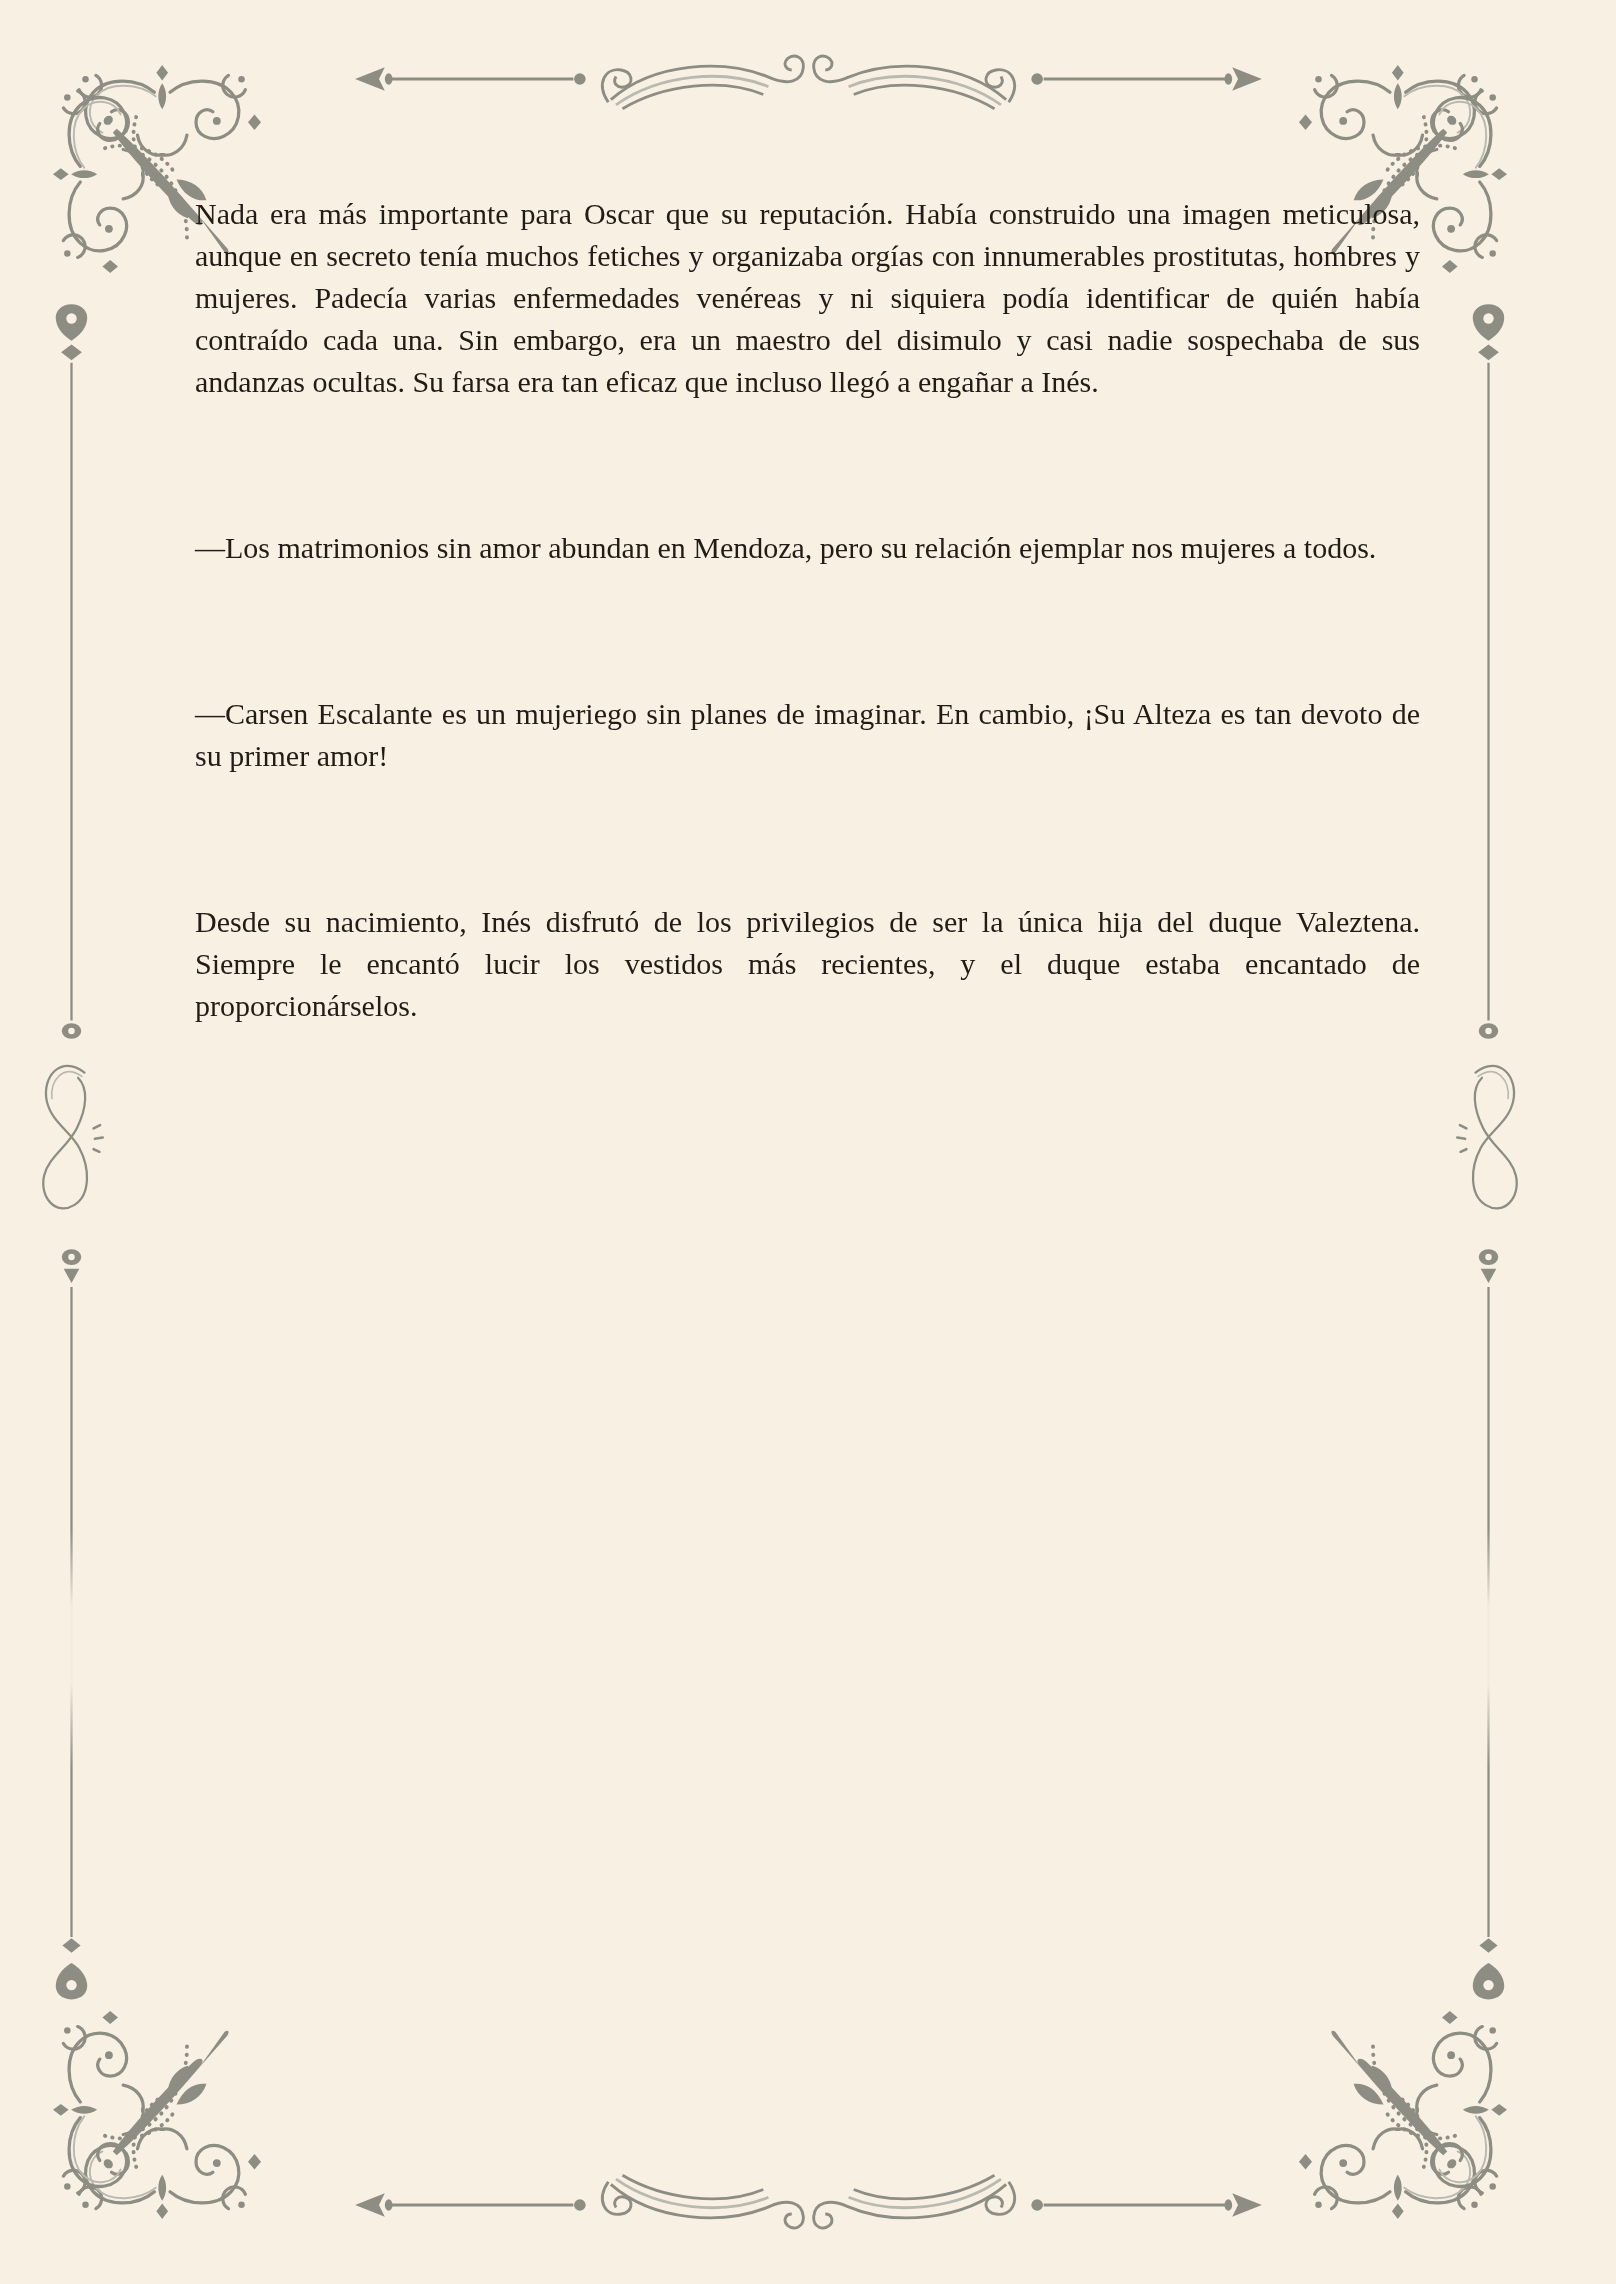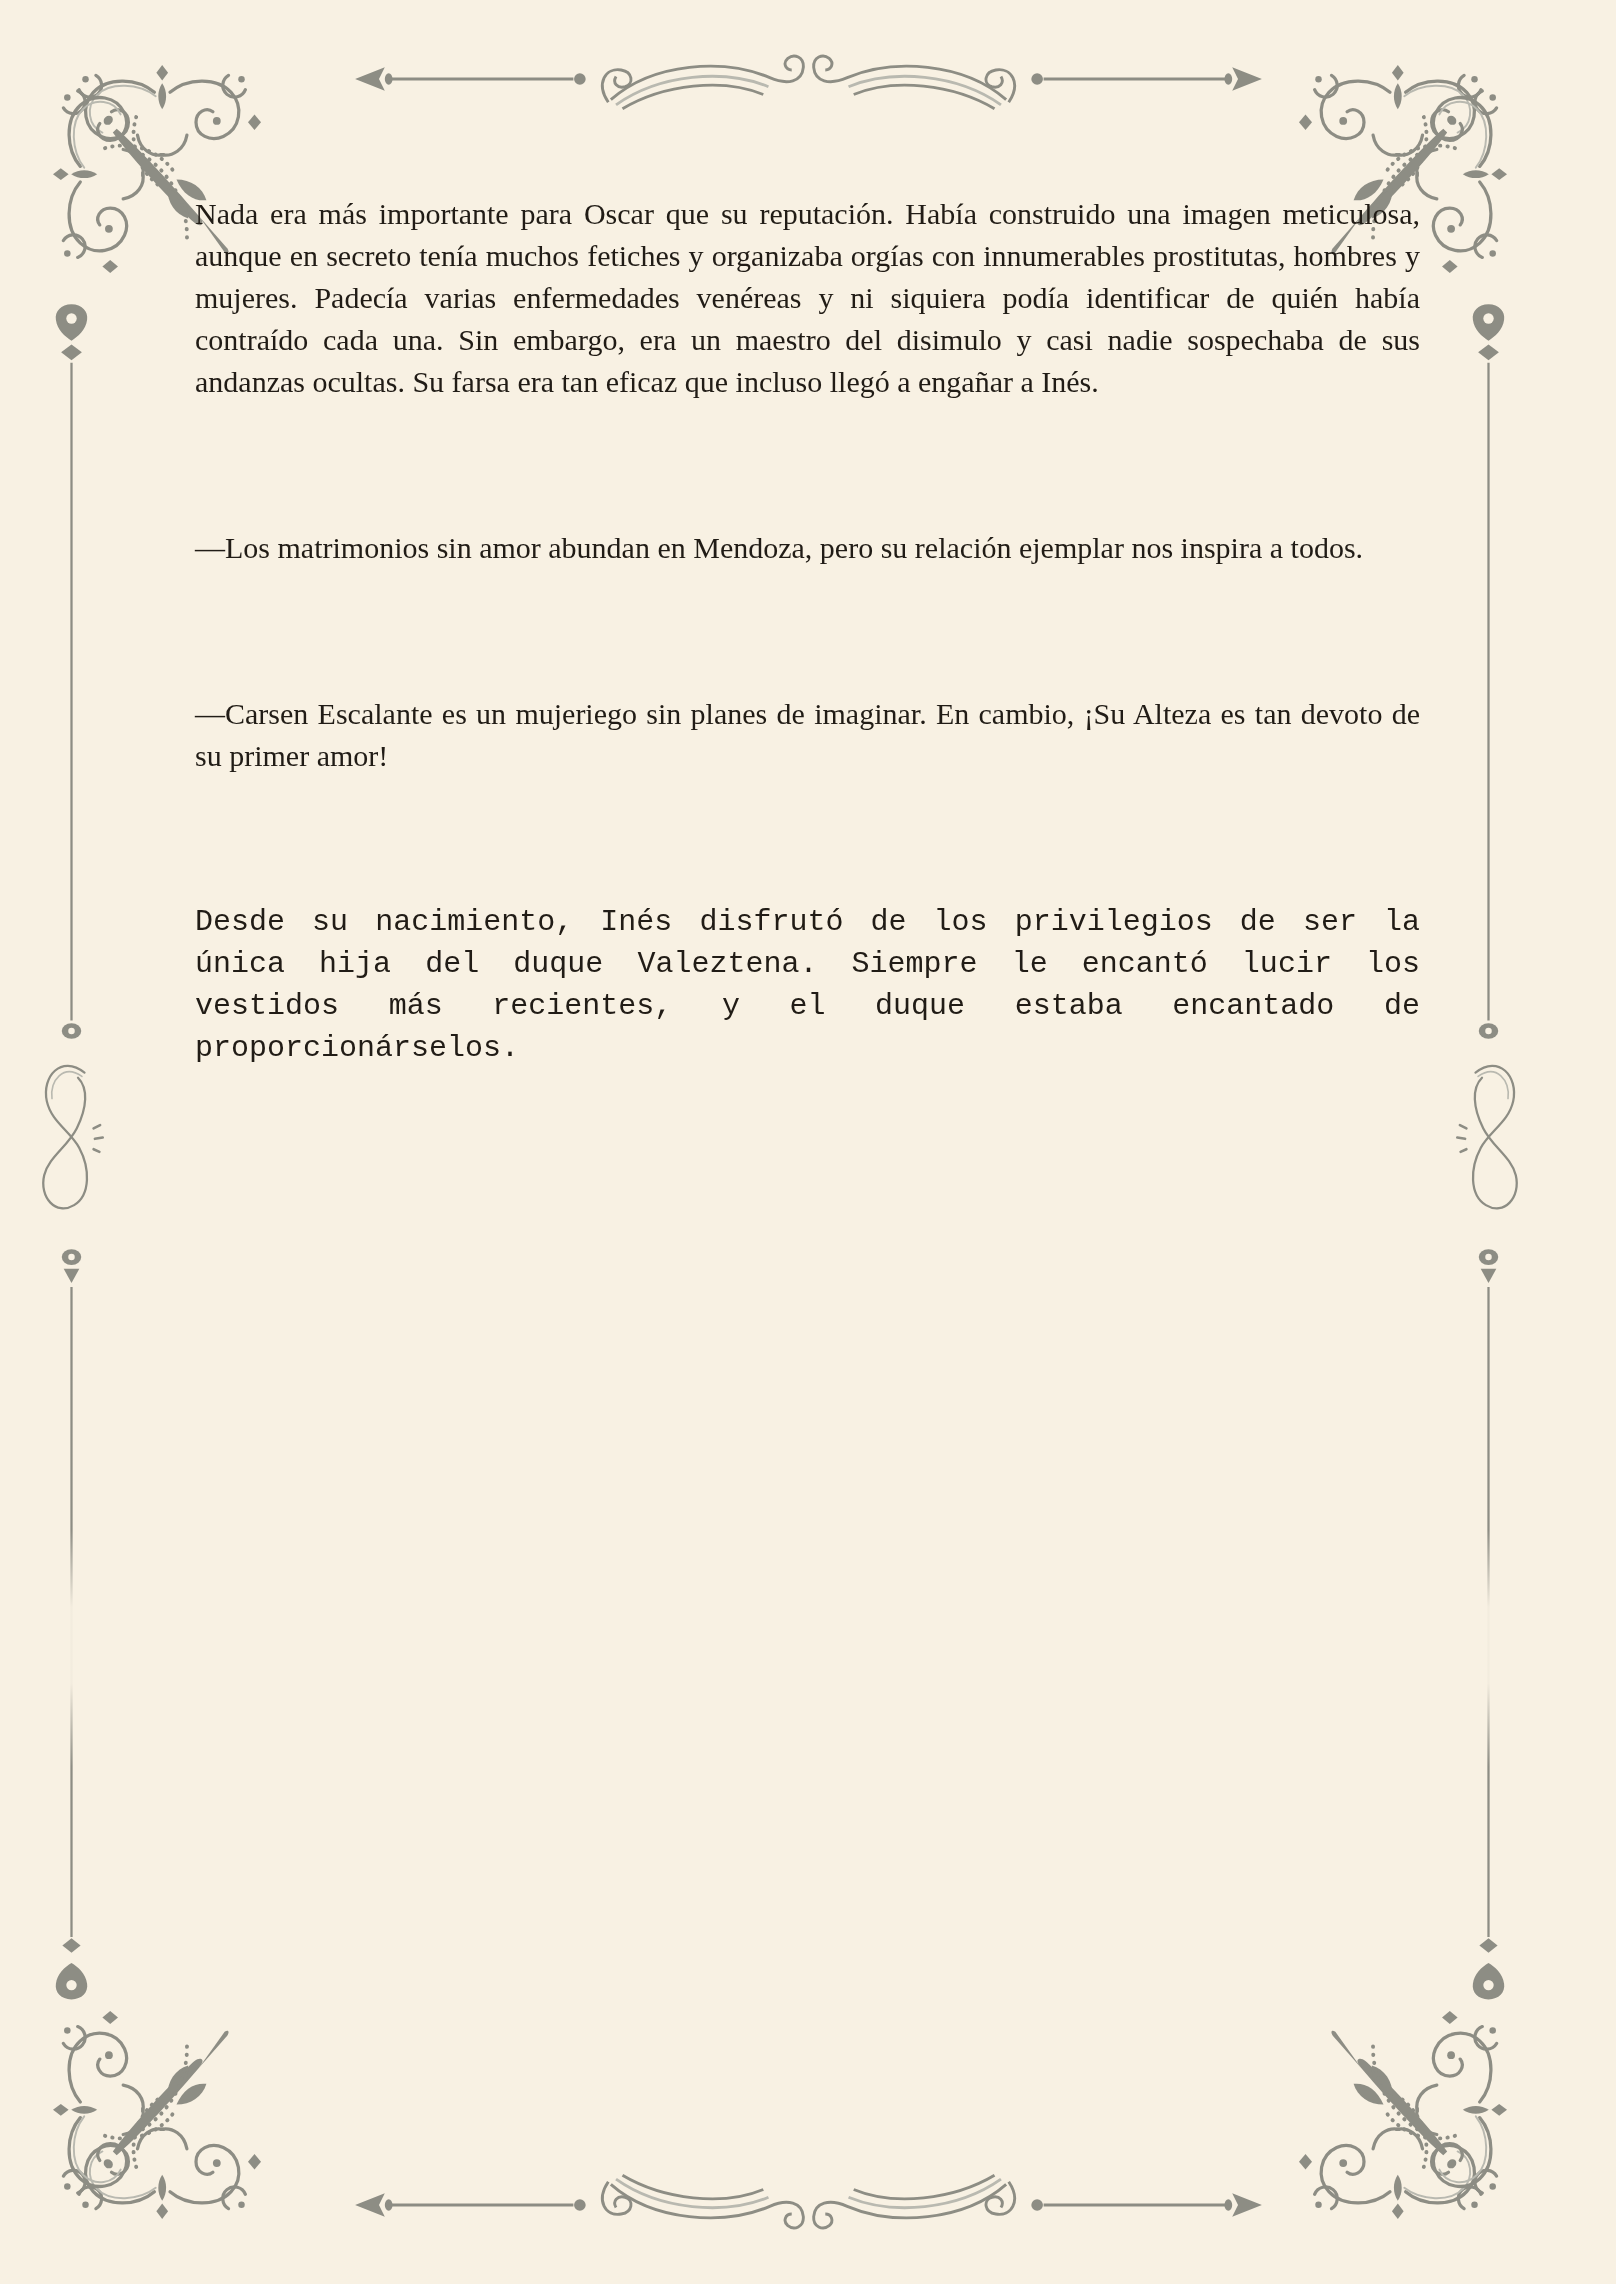--- a/index.html
+++ b/index.html
@@ -30,21 +30,21 @@
   .side.left{left:39px;}
   .side.right{right:39px;transform:scaleX(-1);}
 
   .text-block{
     position:absolute;left:195px;top:193px;width:1225px;
     color:var(--ink);
     font-size:30px;line-height:42px;
     text-align:justify;
   }
   .text-block p{margin:0 0 124px 0;padding:0;}
-  .text-block p:last-child{margin-bottom:0;font-family:Liberation Mono, monospace;}
+  .text-block p:last-child{margin-bottom:0;}
 
   svg{display:block;width:100%;height:100%;}
 </style>
 </head>
 <body>
 
 <svg width="0" height="0" style="position:absolute" aria-hidden="true" viewBox="0 0 2483 3508">
   <defs>
     <linearGradient id="rodFade" gradientUnits="userSpaceOnUse" x1="0" y1="1516" x2="0" y2="2500">
       <stop offset="0" stop-color="#8d8d84" stop-opacity="1"></stop>
@@ -164,19 +164,19 @@
 
   <svg class="side left" viewBox="0 0 100 2615" width="65" height="1703">
       <use href="#side-def"></use>
     </svg>
   <svg class="side right" viewBox="0 0 100 2615" width="65" height="1703">
       <use href="#side-def"></use>
     </svg>
 
   <main class="text-block">
     <p>Nada era más importante para Oscar que su reputación. Había construido una imagen meticulosa, aunque en secreto tenía muchos fetiches y organizaba orgías con innumerables prostitutas, hombres y mujeres. Padecía varias enfermedades venéreas y ni siquiera podía identificar de quién había contraído cada una. Sin embargo, era un maestro del disimulo y casi nadie sospechaba de sus andanzas ocultas. Su farsa era tan eficaz que incluso llegó a engañar a Inés.</p>
-    <p>—Los matrimonios sin amor abundan en Mendoza, pero su relación ejemplar nos inspira a todos.</p>
+    <p>—Los matrimonios sin amor abundan en Mendoza, pero su relación ejemplar nos mujeres a todos.</p>
     <p>—Carsen Escalante es un mujeriego sin planes de imaginar. En cambio, ¡Su Alteza es tan devoto de su primer amor!</p>
     <p>Desde su nacimiento, Inés disfrutó de los privilegios de ser la única hija del duque Valeztena. Siempre le encantó lucir los vestidos más recientes, y el duque estaba encantado de proporcionárselos.</p>
   </main>
 
 </div>
 
 
 </body></html>

